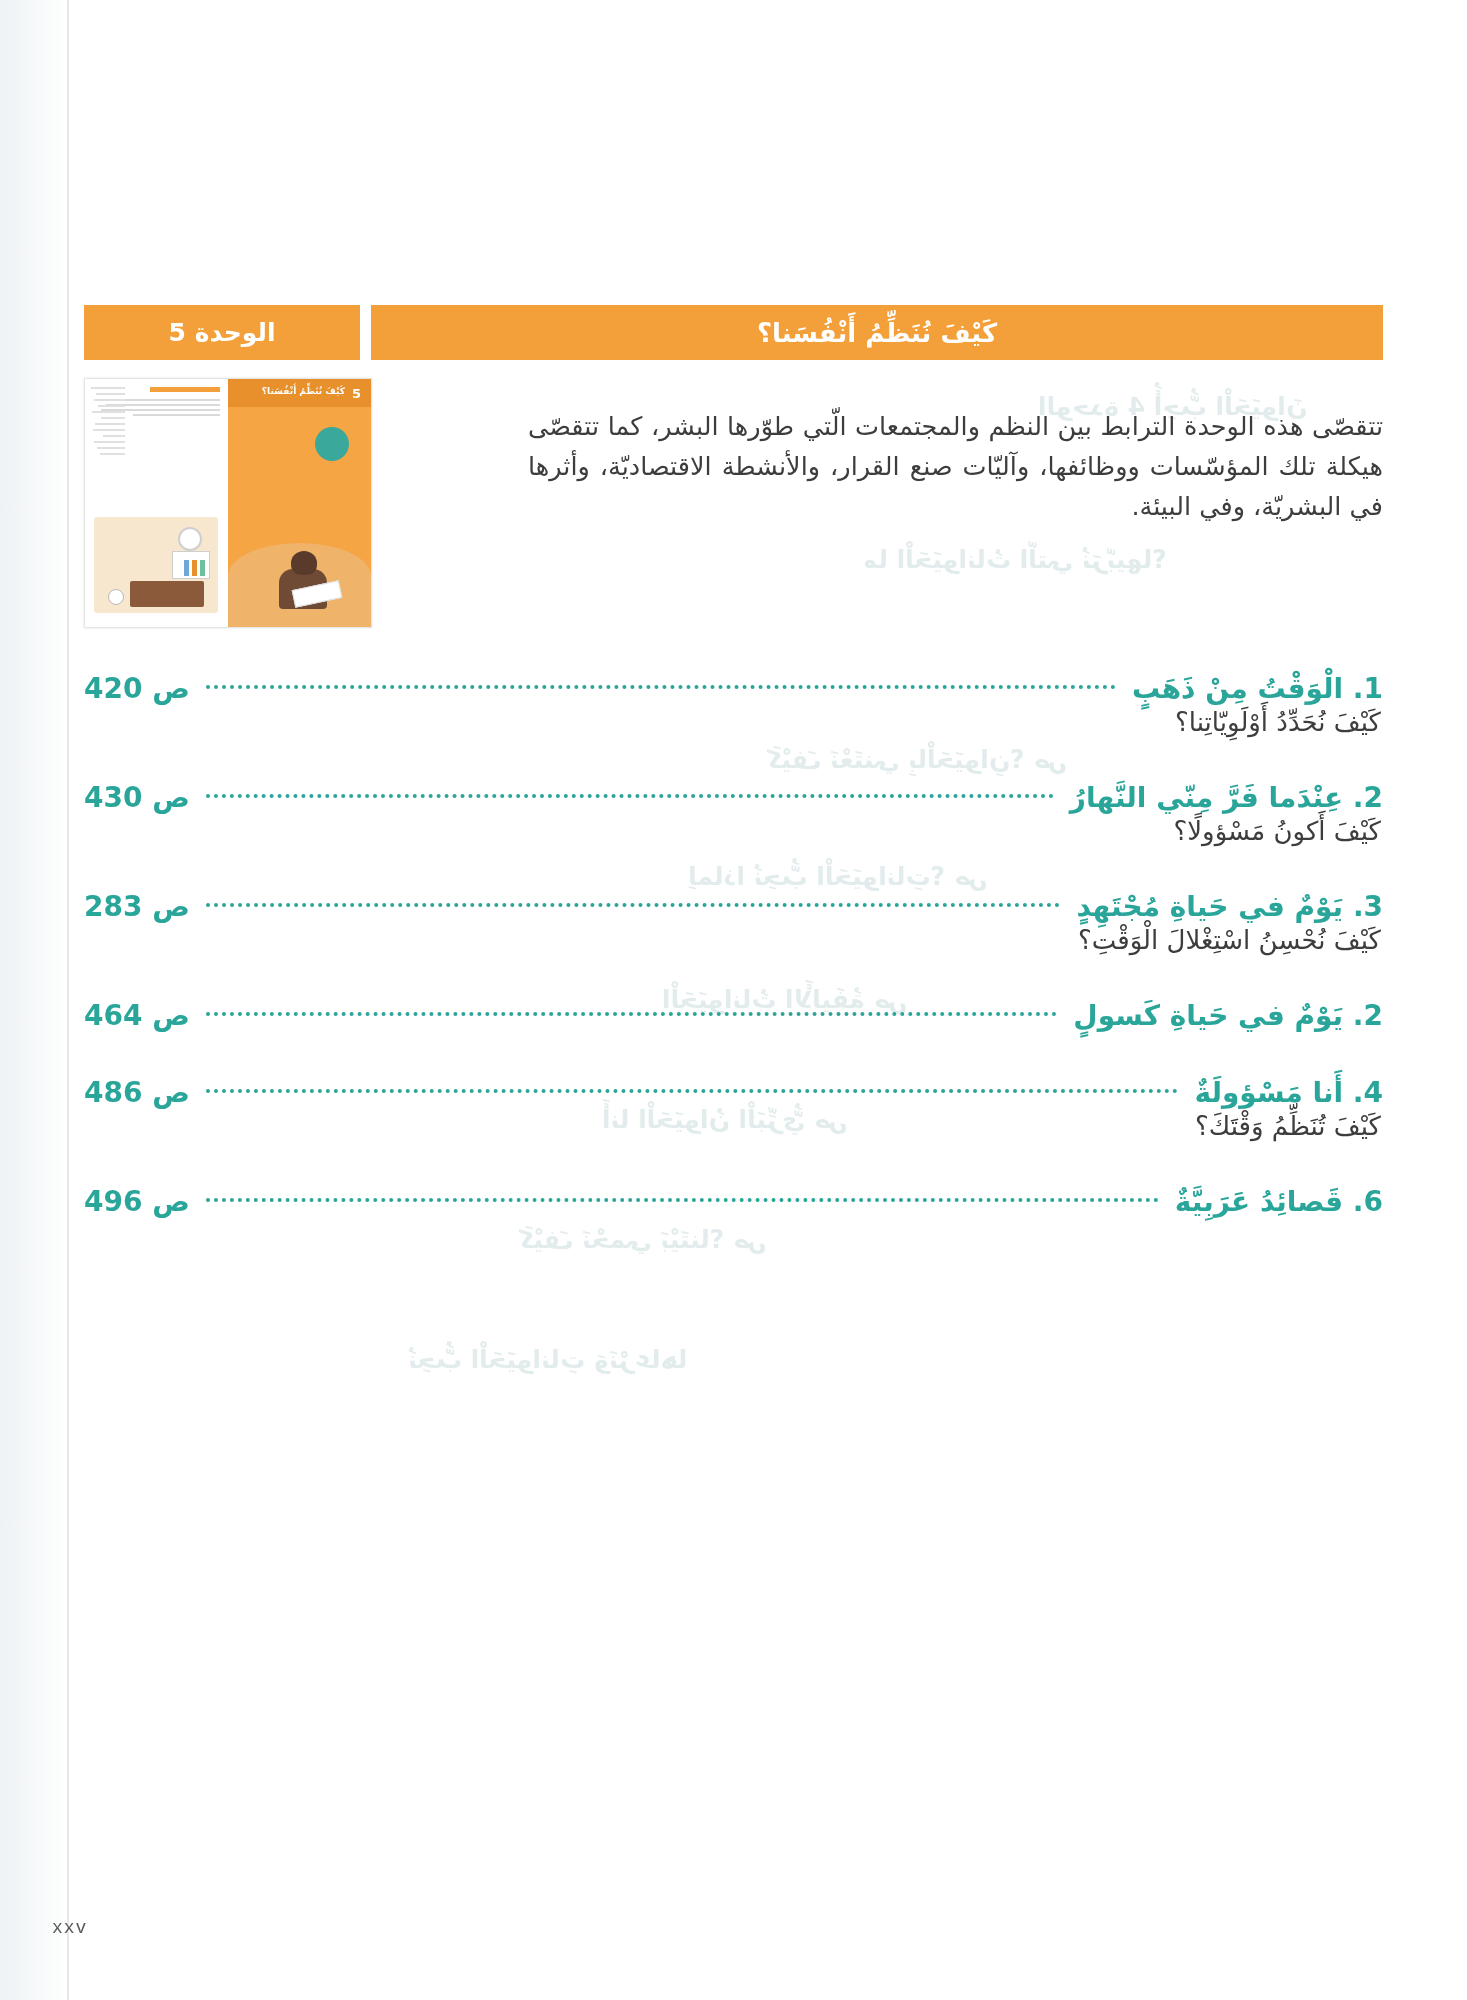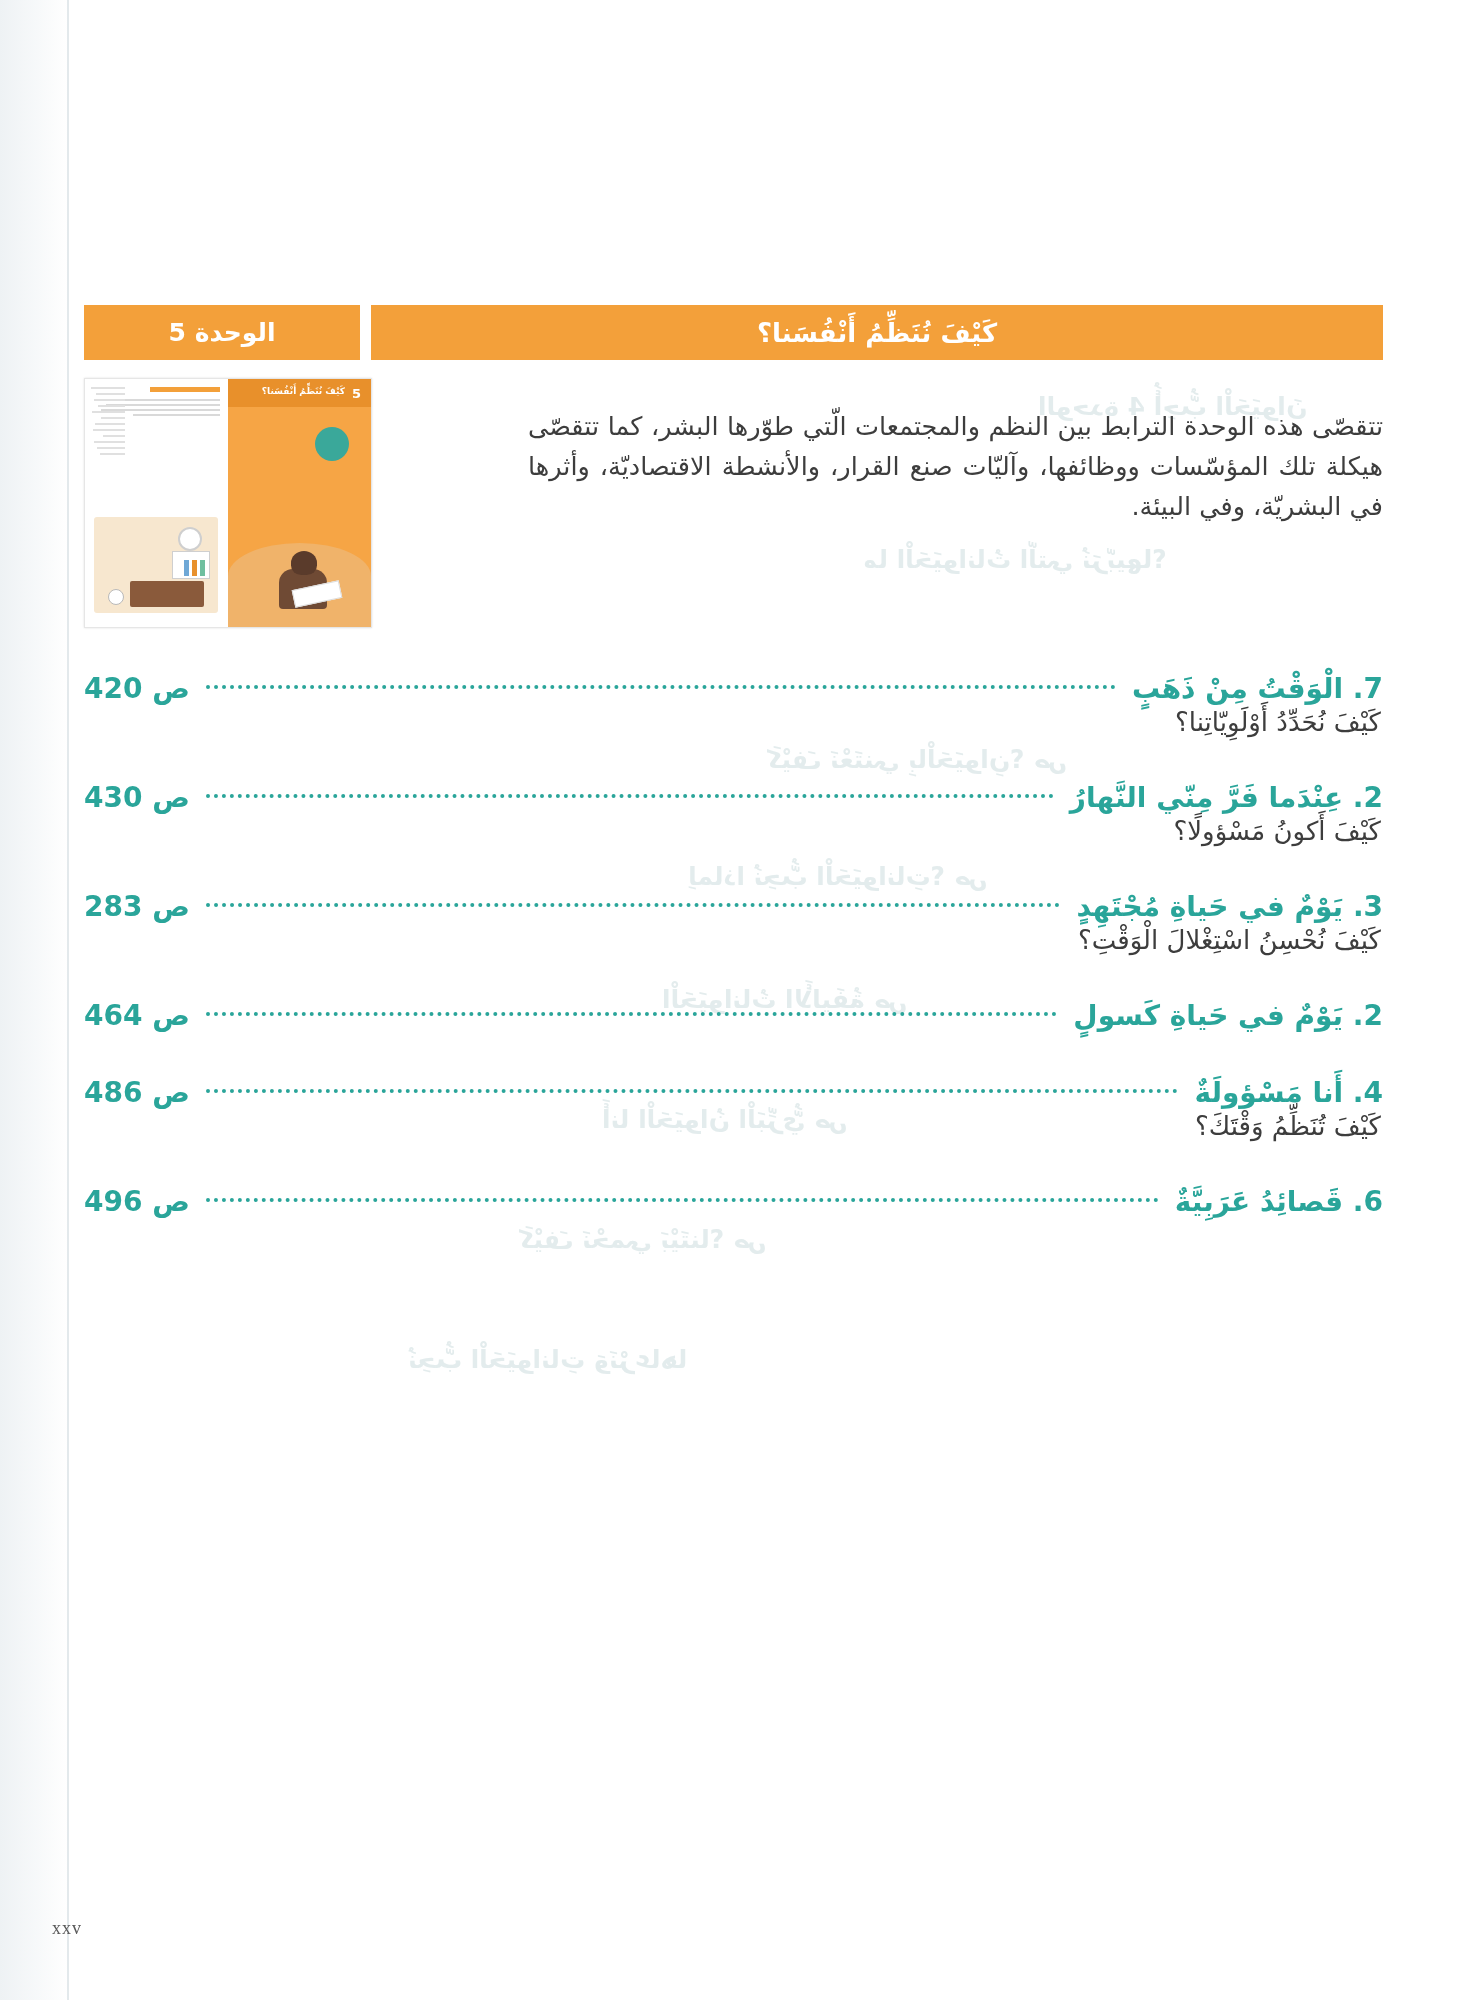--- a/index.html
+++ b/index.html
@@ -301,21 +301,21 @@
   }
 
   
   .folio {
     position: absolute;
     left: 52px;
     top: 1918px;
     color: #5a5a5a;
     font-size: 18px;
     letter-spacing: 1px;
-    font-family: Liberation Serif, serif;
+    font-family: Liberation Mono, monospace;
   }
 </style>
 </head>
 <body>
 
 <div class="page-edge"></div>
 <div class="page-edge-line"></div>
 
 <div class="sheet">
 
@@ -378,21 +378,21 @@
         <div class="tl-desk"></div>
         <div class="tl-ball"></div>
       </div>
     </div>
   </div>
 
   <div class="toc">
 
     <div class="toc-entry">
       <div class="toc-line">
-        <span class="toc-title">7. الْوَقْتُ مِنْ ذَهَبٍ</span>
+        <span class="toc-title">1. الْوَقْتُ مِنْ ذَهَبٍ</span>
         <span class="toc-dots"></span>
         <span class="toc-page">ص 420</span>
       </div>
       <div class="toc-sub">كَيْفَ نُحَدِّدُ أَوْلَوِيّاتِنا؟</div>
     </div>
 
     <div class="toc-entry">
       <div class="toc-line">
         <span class="toc-title">2. عِنْدَما فَرَّ مِنّي النَّهارُ</span>
         <span class="toc-dots"></span>

